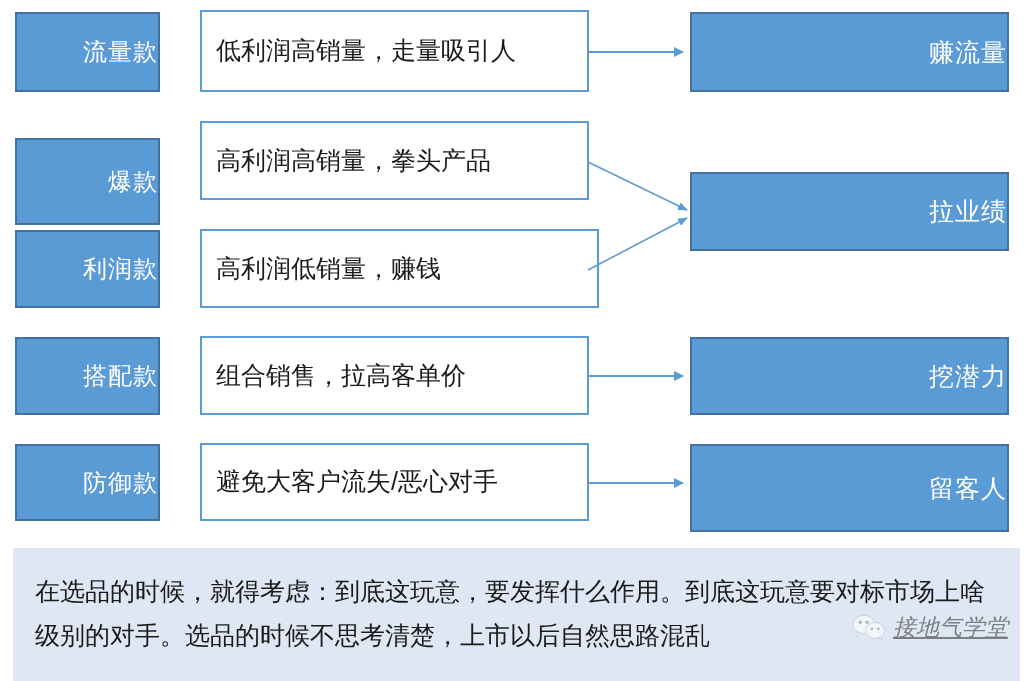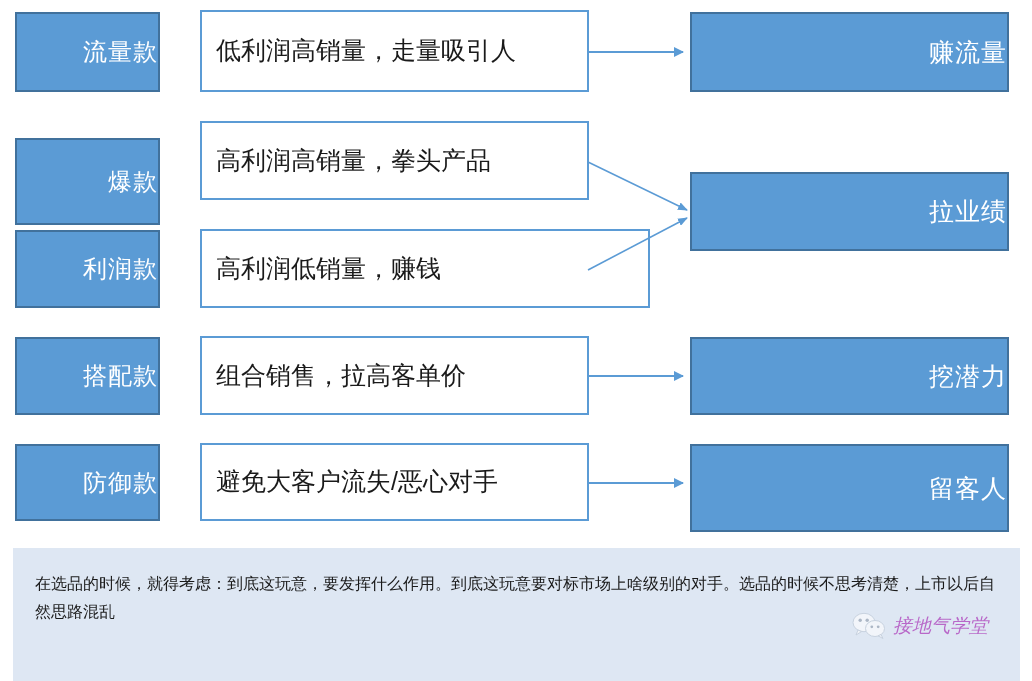--- a/index.html
+++ b/index.html
@@ -84,43 +84,44 @@
     position: absolute;
     left: 13px;
     top: 548px;
     width: 1007px;
     height: 133px;
     background: #DEE7F3;
     box-sizing: border-box;
     padding: 22px 18px 0 22px;
   }
   #note-text {
-    font-size: 16px;
+    font-size: 25px;
     color: #1a1a1a;
     line-height: 1.75;
     letter-spacing: 0px;
     word-break: break-all;
   }
 
   
   #watermark {
     position: absolute;
     left: 852px;
     top: 612px;
     display: flex;
     align-items: center;
     gap: 7px;
     opacity: 0.62;
     pointer-events: none;
   }
   #watermark .wm-text {
-    font-size: 19px;
-    color: #a21caf;
+    font-size: 23px;
+    color: #404040;
     white-space: nowrap;
     font-style: italic;
+    text-decoration: underline;
   }
 </style>
 </head>
 <body>
 
 <div id="canvas">
 
   <div class="blue-box" style="left:15px; top:12px; width:145px; height:80px;">
     <span>流量款</span>
   </div>
@@ -140,21 +141,21 @@
   </div>
 
   <div class="white-box" style="left:200px; top:121px; width:389px; height:79px;">
     <span>高利润高销量，拳头产品</span>
   </div>
 
   <div class="blue-box" style="left:15px; top:230px; width:145px; height:78px;">
     <span>利润款</span>
   </div>
 
-  <div class="white-box" style="left:200px; top:229px; width:450px; height:79px;">
+  <div class="white-box" style="left:200px; top:229px; width:399px; height:79px;">
     <span>高利润低销量，赚钱</span>
   </div>
 
   <svg class="diag-arrows" viewBox="0 0 108 150" width="108" height="150">
     <defs>
       <marker id="ah" markerWidth="10" markerHeight="8" refX="9" refY="4" orient="auto" markerUnits="userSpaceOnUse">
         <path d="M0,0 L10,4 L0,8 z" fill="#5B9BD5"></path>
       </marker>
     </defs>
     <line x1="0" y1="2" x2="99" y2="50" stroke="#5B9BD5" stroke-width="1.6" marker-end="url(#ah)"></line>

